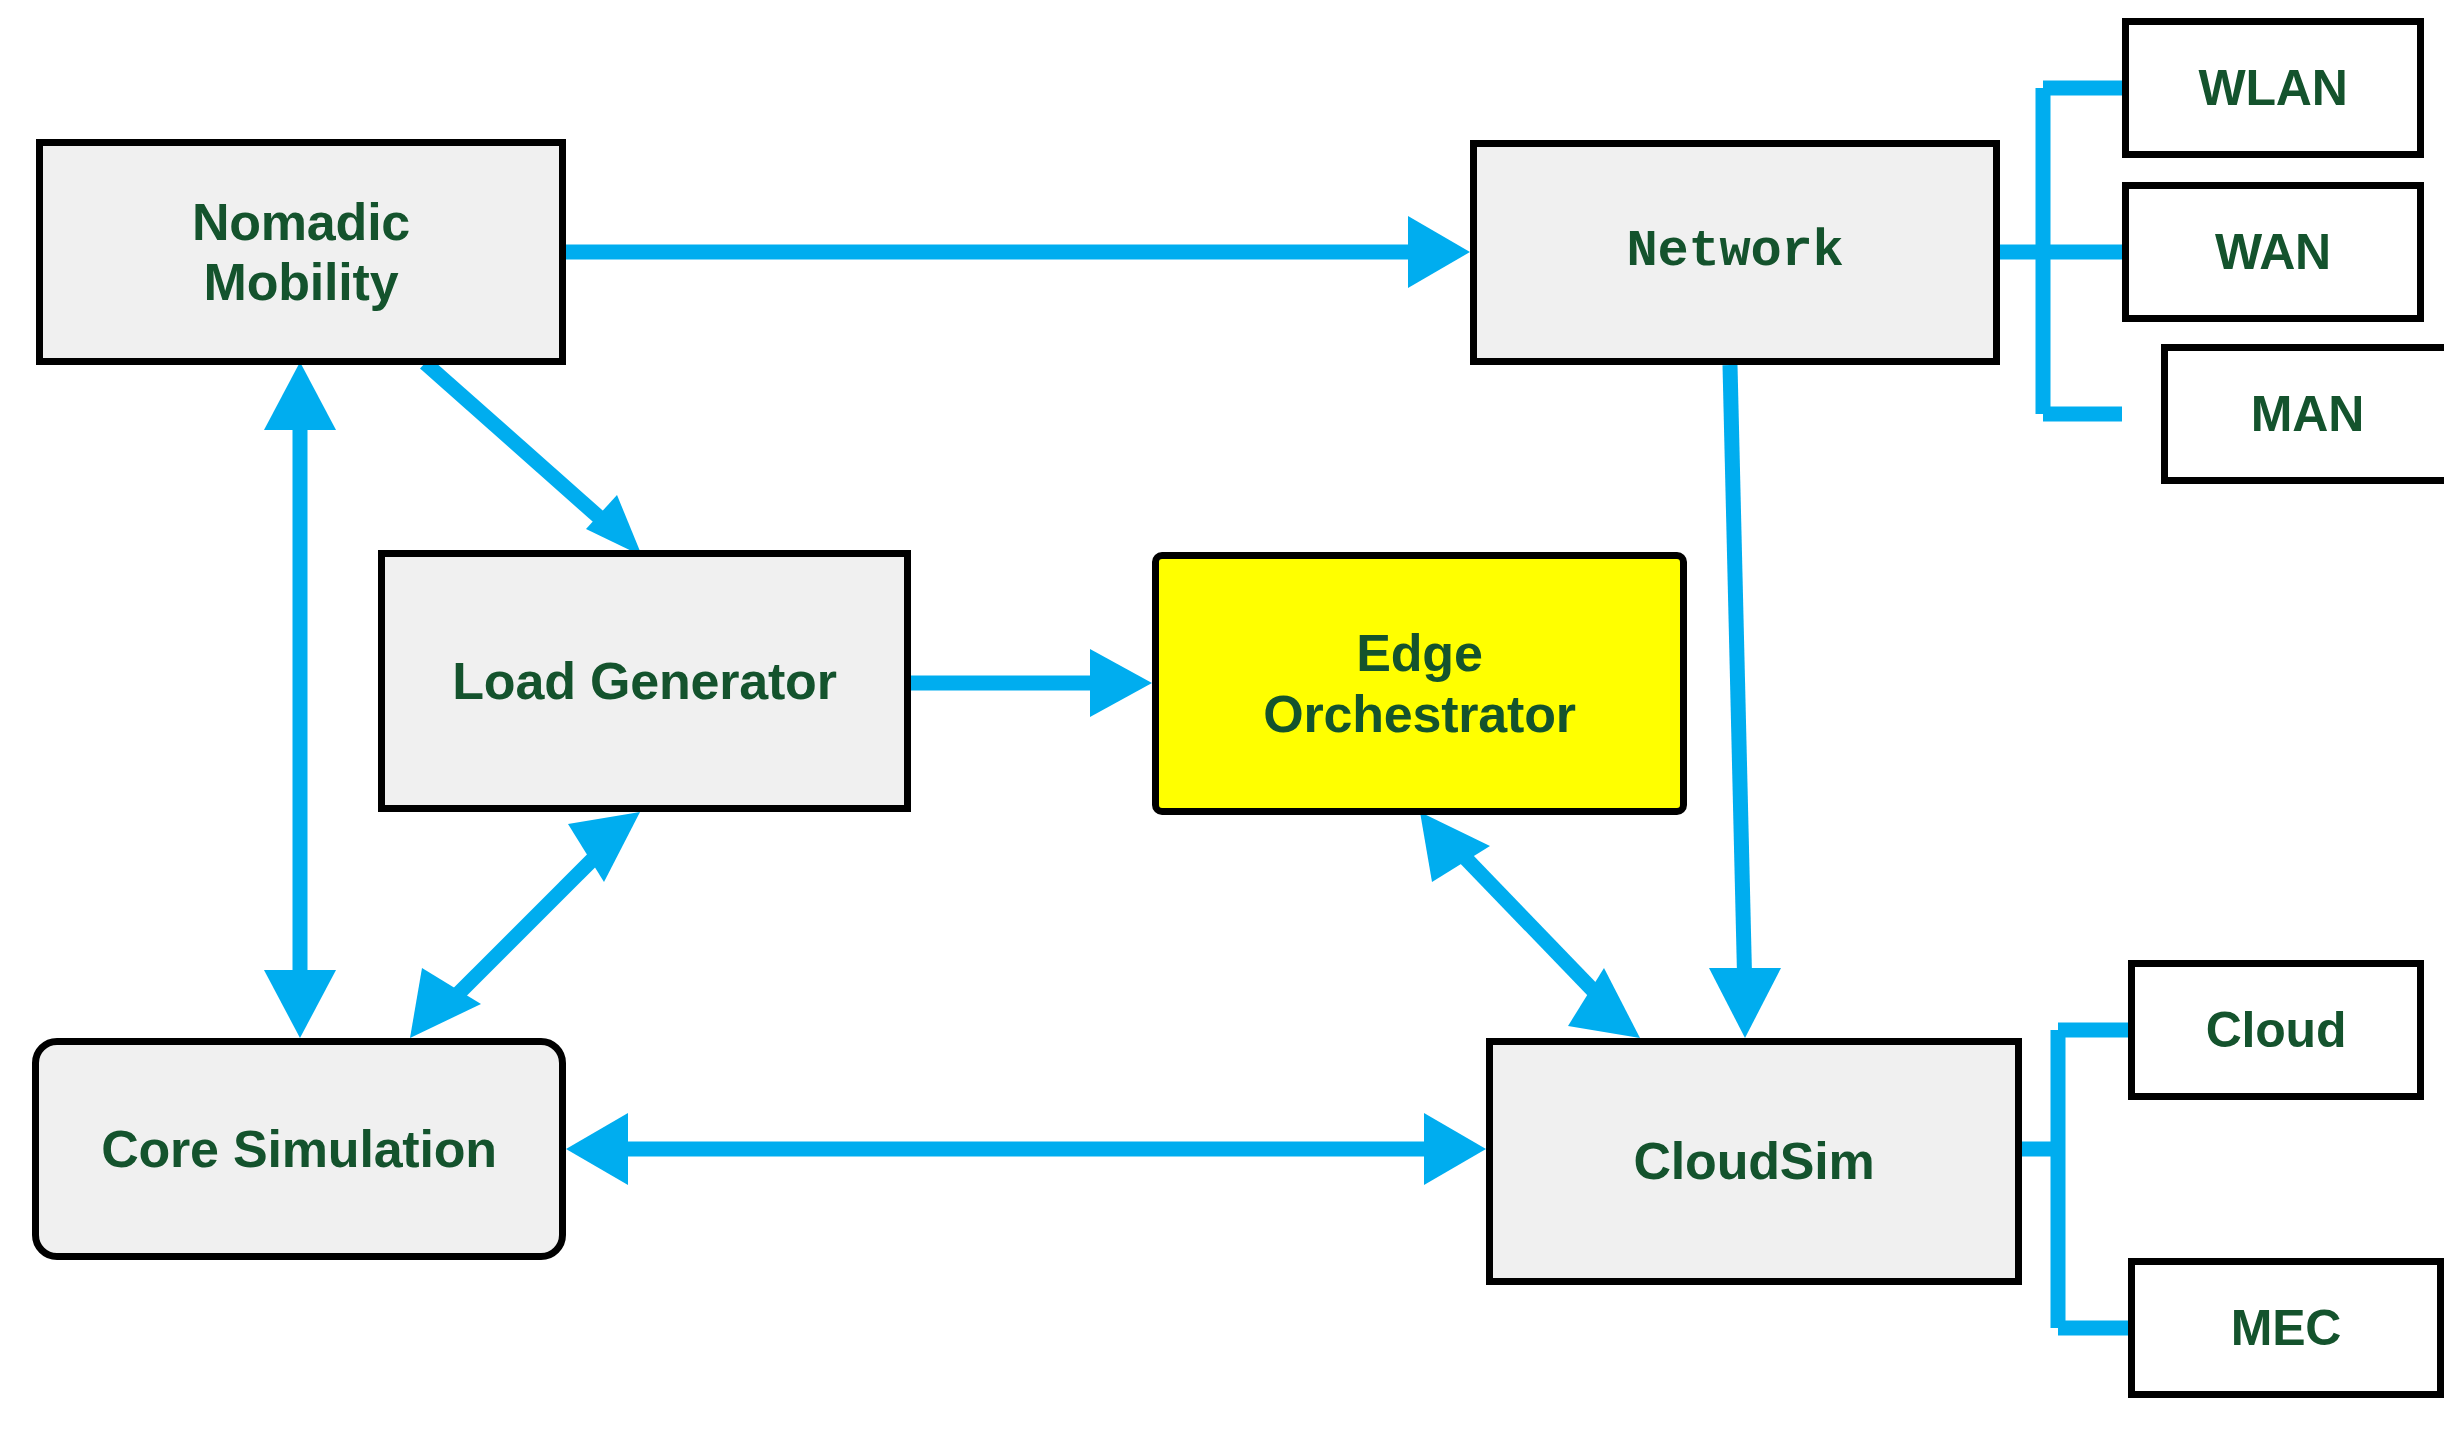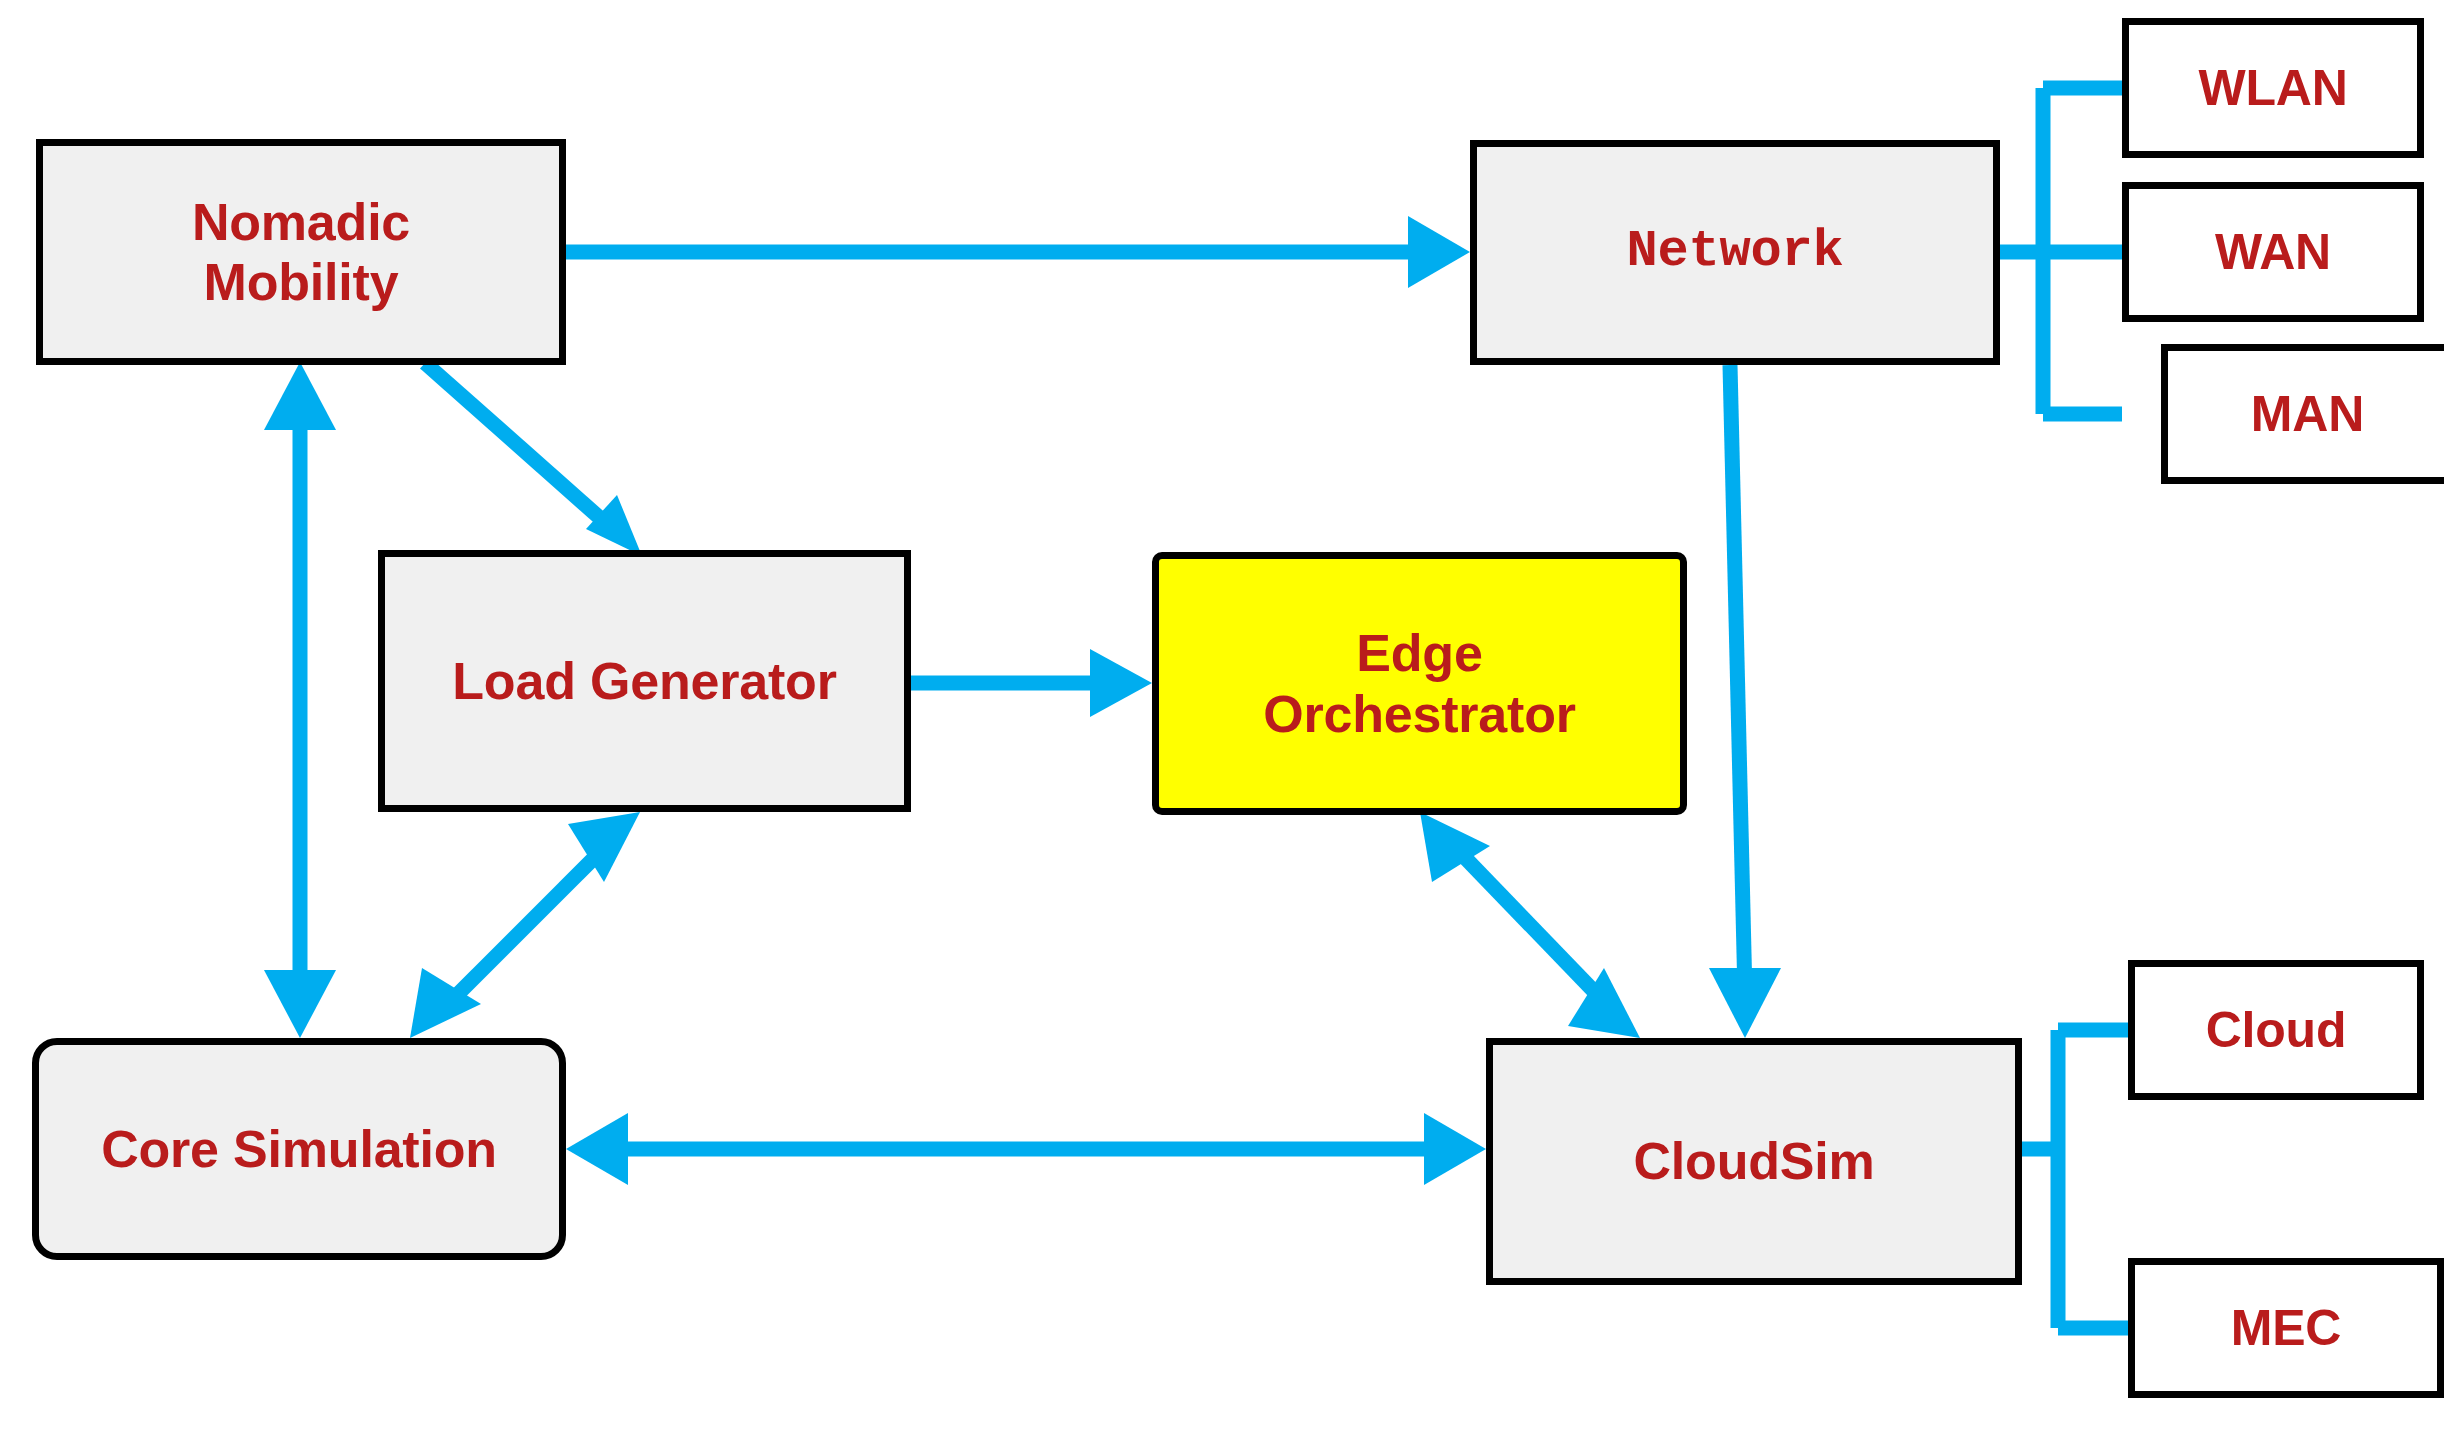--- a/index.html
+++ b/index.html
@@ -25,21 +25,21 @@
   }
   .node {
     position: absolute;
     box-sizing: border-box;
     border: 7px solid #000000;
     display: flex;
     align-items: center;
     justify-content: center;
     text-align: center;
     font-weight: bold;
-    color: #b91c1c;
+    color: #14532d;
     line-height: 1.16;
     white-space: pre-line;
     letter-spacing: -0.2px;
   }
   .node.fill-gray  { background: #f0f0f0; }
   .node.fill-white { background: #ffffff; }
   .node.fill-yellow{ background: #ffff00; border-radius: 10px; }
   .node.size-lg  { font-size: 52px; }
   .node.size-md  { font-size: 50px; }
 </style>

